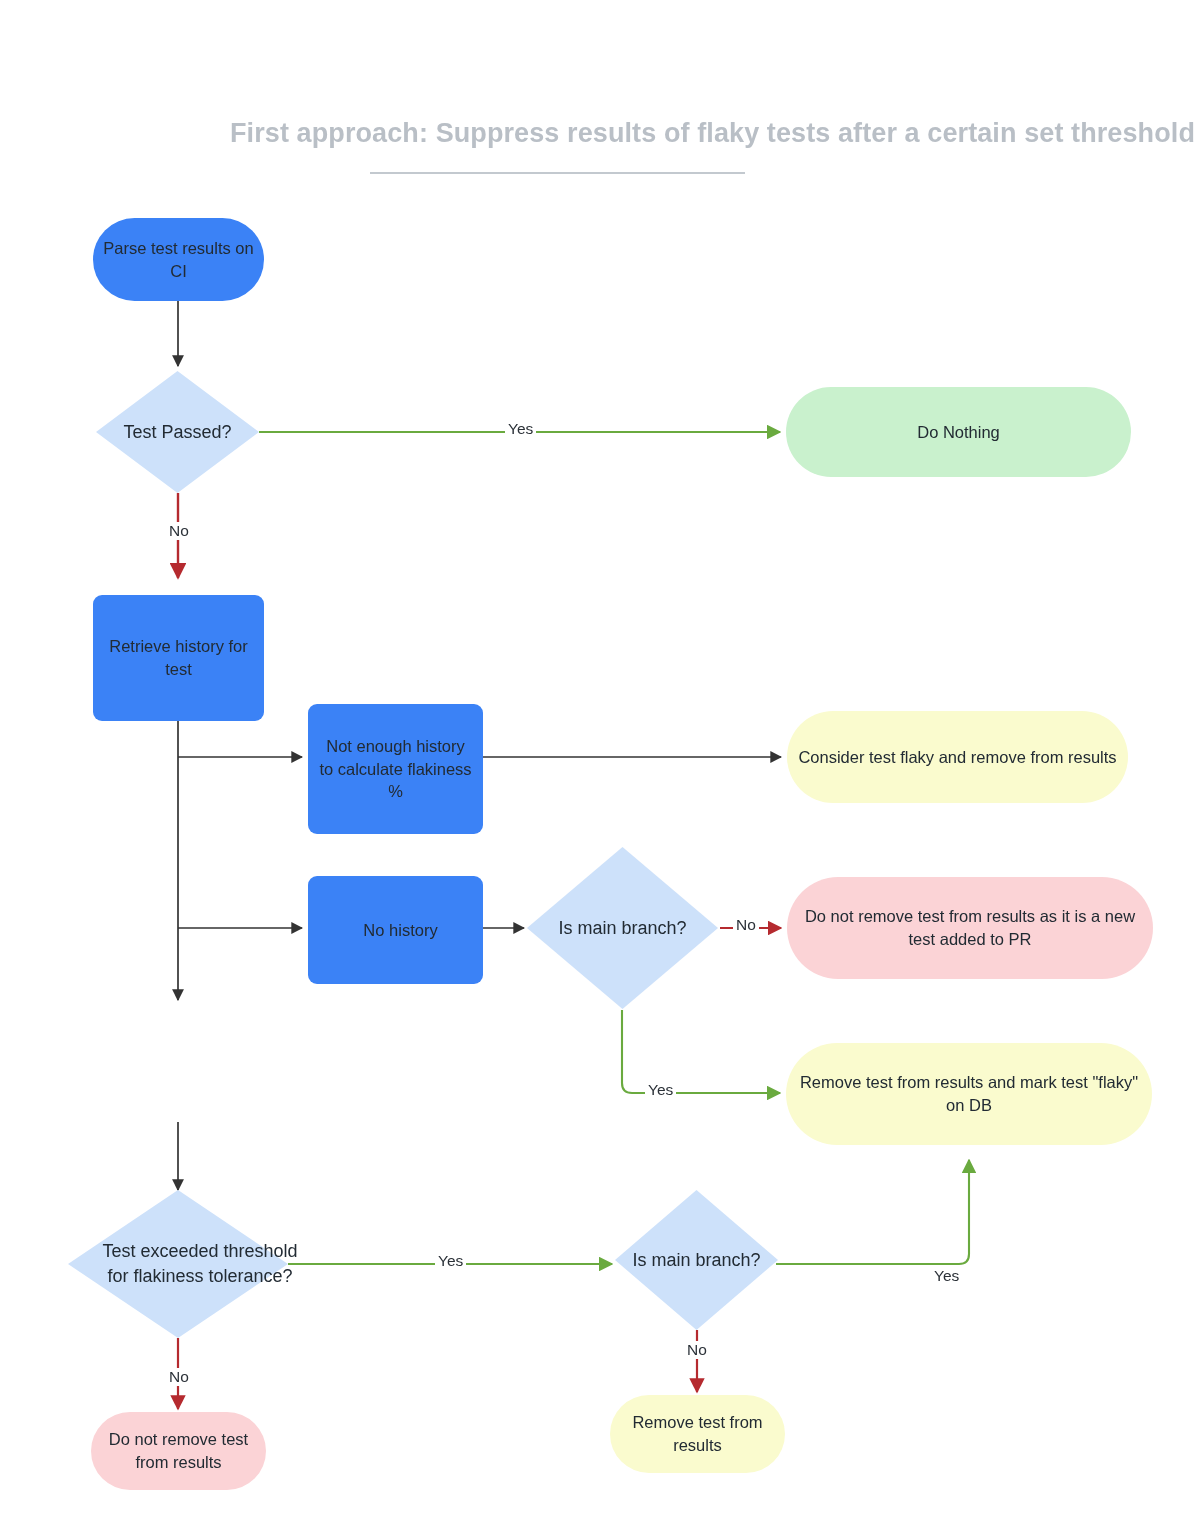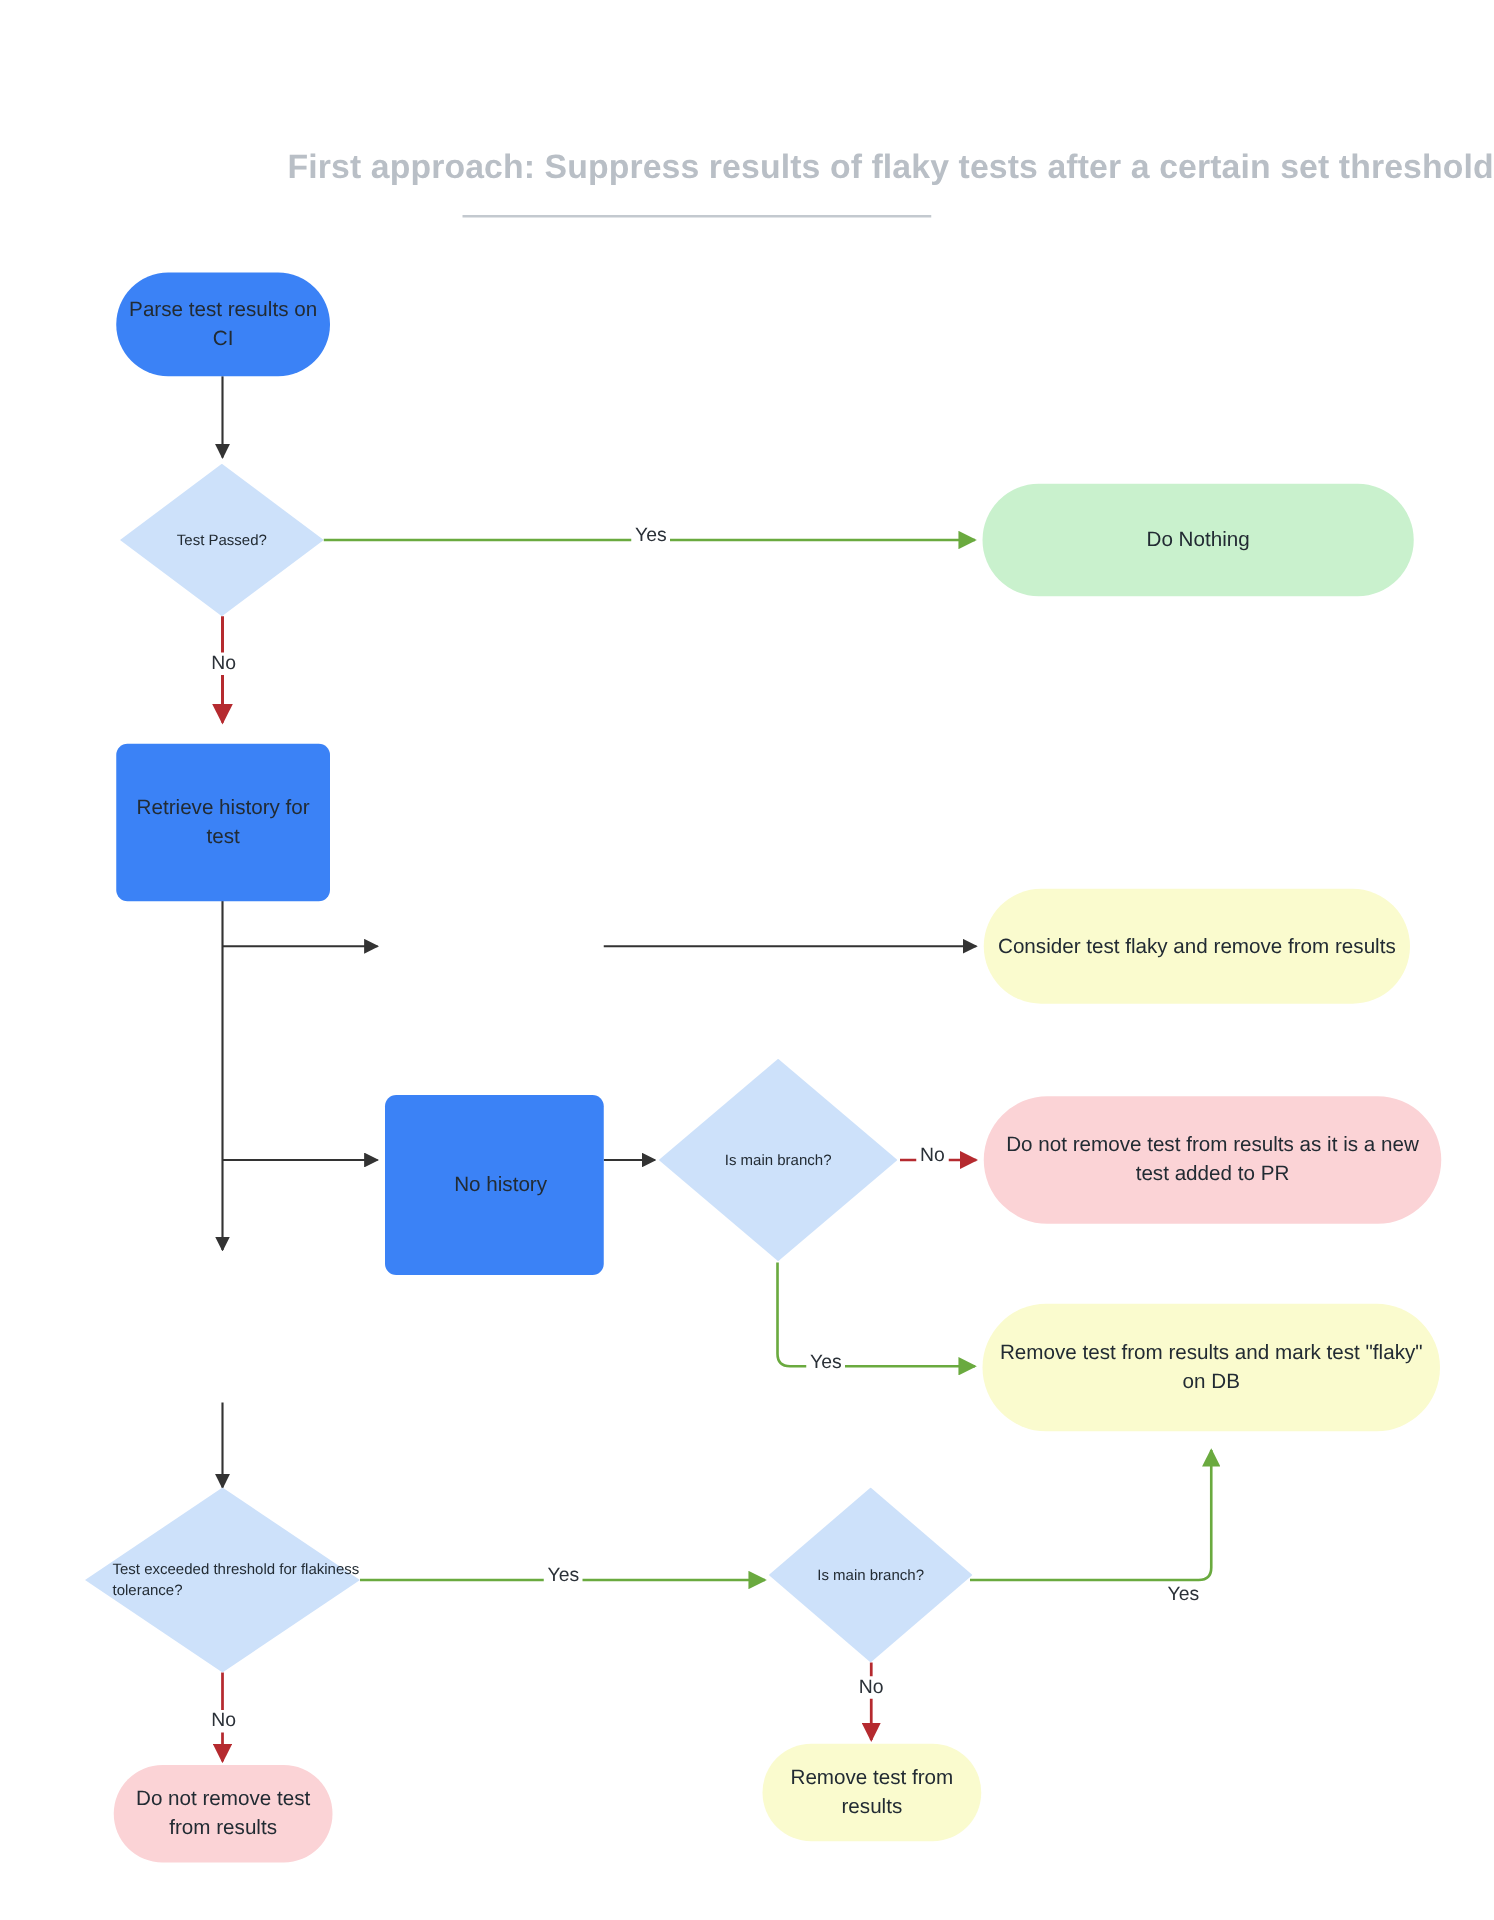--- a/index.html
+++ b/index.html
@@ -86,23 +86,23 @@
     left: 0; top: 0;
     width: 100%; height: 100%;
   }
   .diamond .dlabel {
     position: absolute;
     left: 0; top: 0;
     width: 100%; height: 100%;
     display: flex;
     align-items: center;
     justify-content: center;
-    text-align: left;
+    text-align: center;
     color: #222b33;
-    font-size: 12px;
+    font-size: 18px;
     line-height: 1.38;
     white-space: nowrap;
     z-index: 1;
   }
   .diamond.wrap .dlabel { white-space: normal; }
 
   
   .edge-label {
     position: absolute;
     font-size: 15.5px;
@@ -177,26 +177,29 @@
   </div>
 
   <div class="node stadium fill-green" style="left:786px; top:387px; width:345px; height:90px;">
     <span>Do Nothing</span>
   </div>
 
   <div class="node rect fill-blue" style="left:93px; top:583px; width:171px; height:126px;">
     <span>Retrieve history for test</span>
   </div>
 
+  <div class="node rect fill-blue" style="left:308px; top:692px; width:175px; height:130px;">
+    <span>Not enough history to calculate flakiness %</span>
+  </div>
 
   <div class="node stadium fill-yellow" style="left:787px; top:711px; width:341px; height:92px;">
     <span>Consider test flaky and remove from results</span>
   </div>
 
-  <div class="node rect fill-blue" style="left:308px; top:864px; width:175px; height:144px;padding-left:20px;">
+  <div class="node rect fill-blue" style="left:308px; top:864px; width:175px; height:108px;padding-left:20px;">
     <span>No history</span>
   </div>
 
   <div class="diamond" style="left:527px; top:847px; width:191px; height:162px;">
     <svg class="dshape" viewBox="0 0 191 162" preserveAspectRatio="none">
       <polygon points="95.5,0 191,81 95.5,162 0,81" fill="#cde1fa"></polygon>
     </svg>
     <div class="dlabel">Is main branch?</div>
   </div>
 

